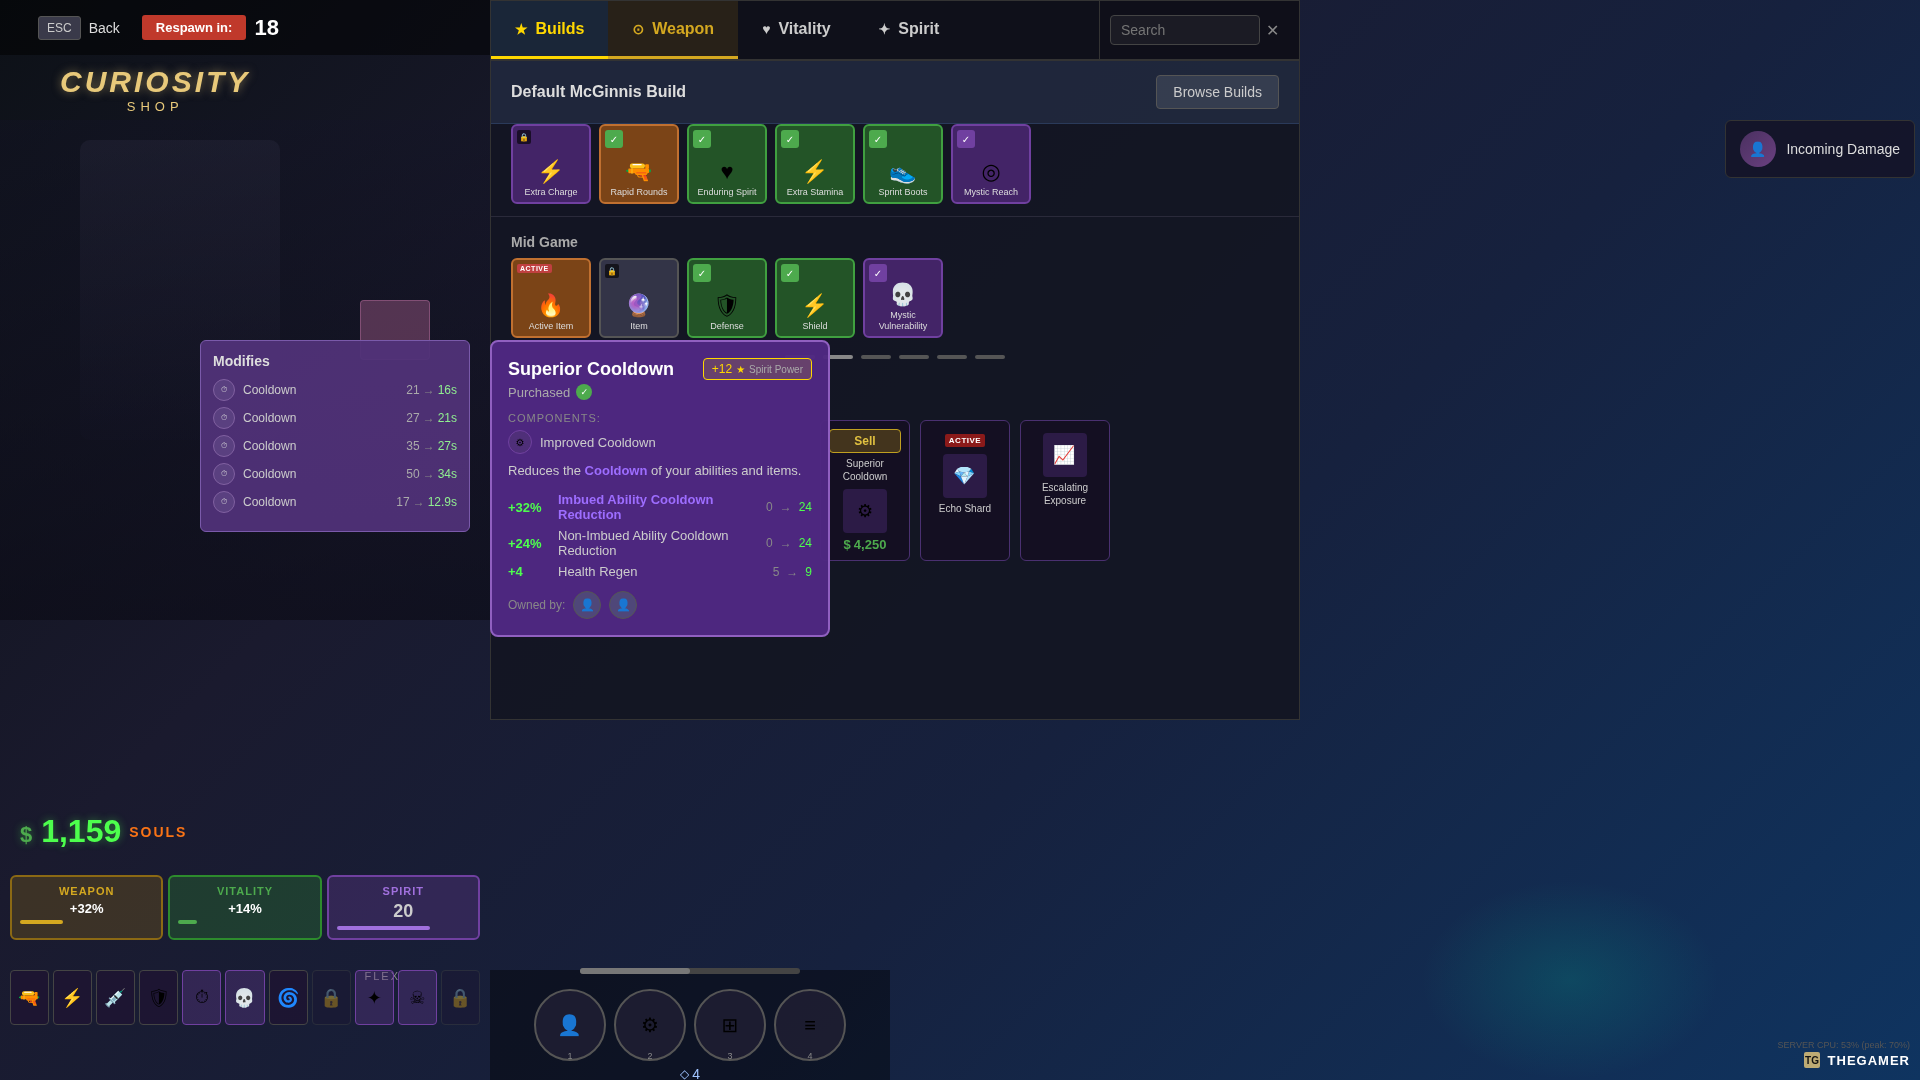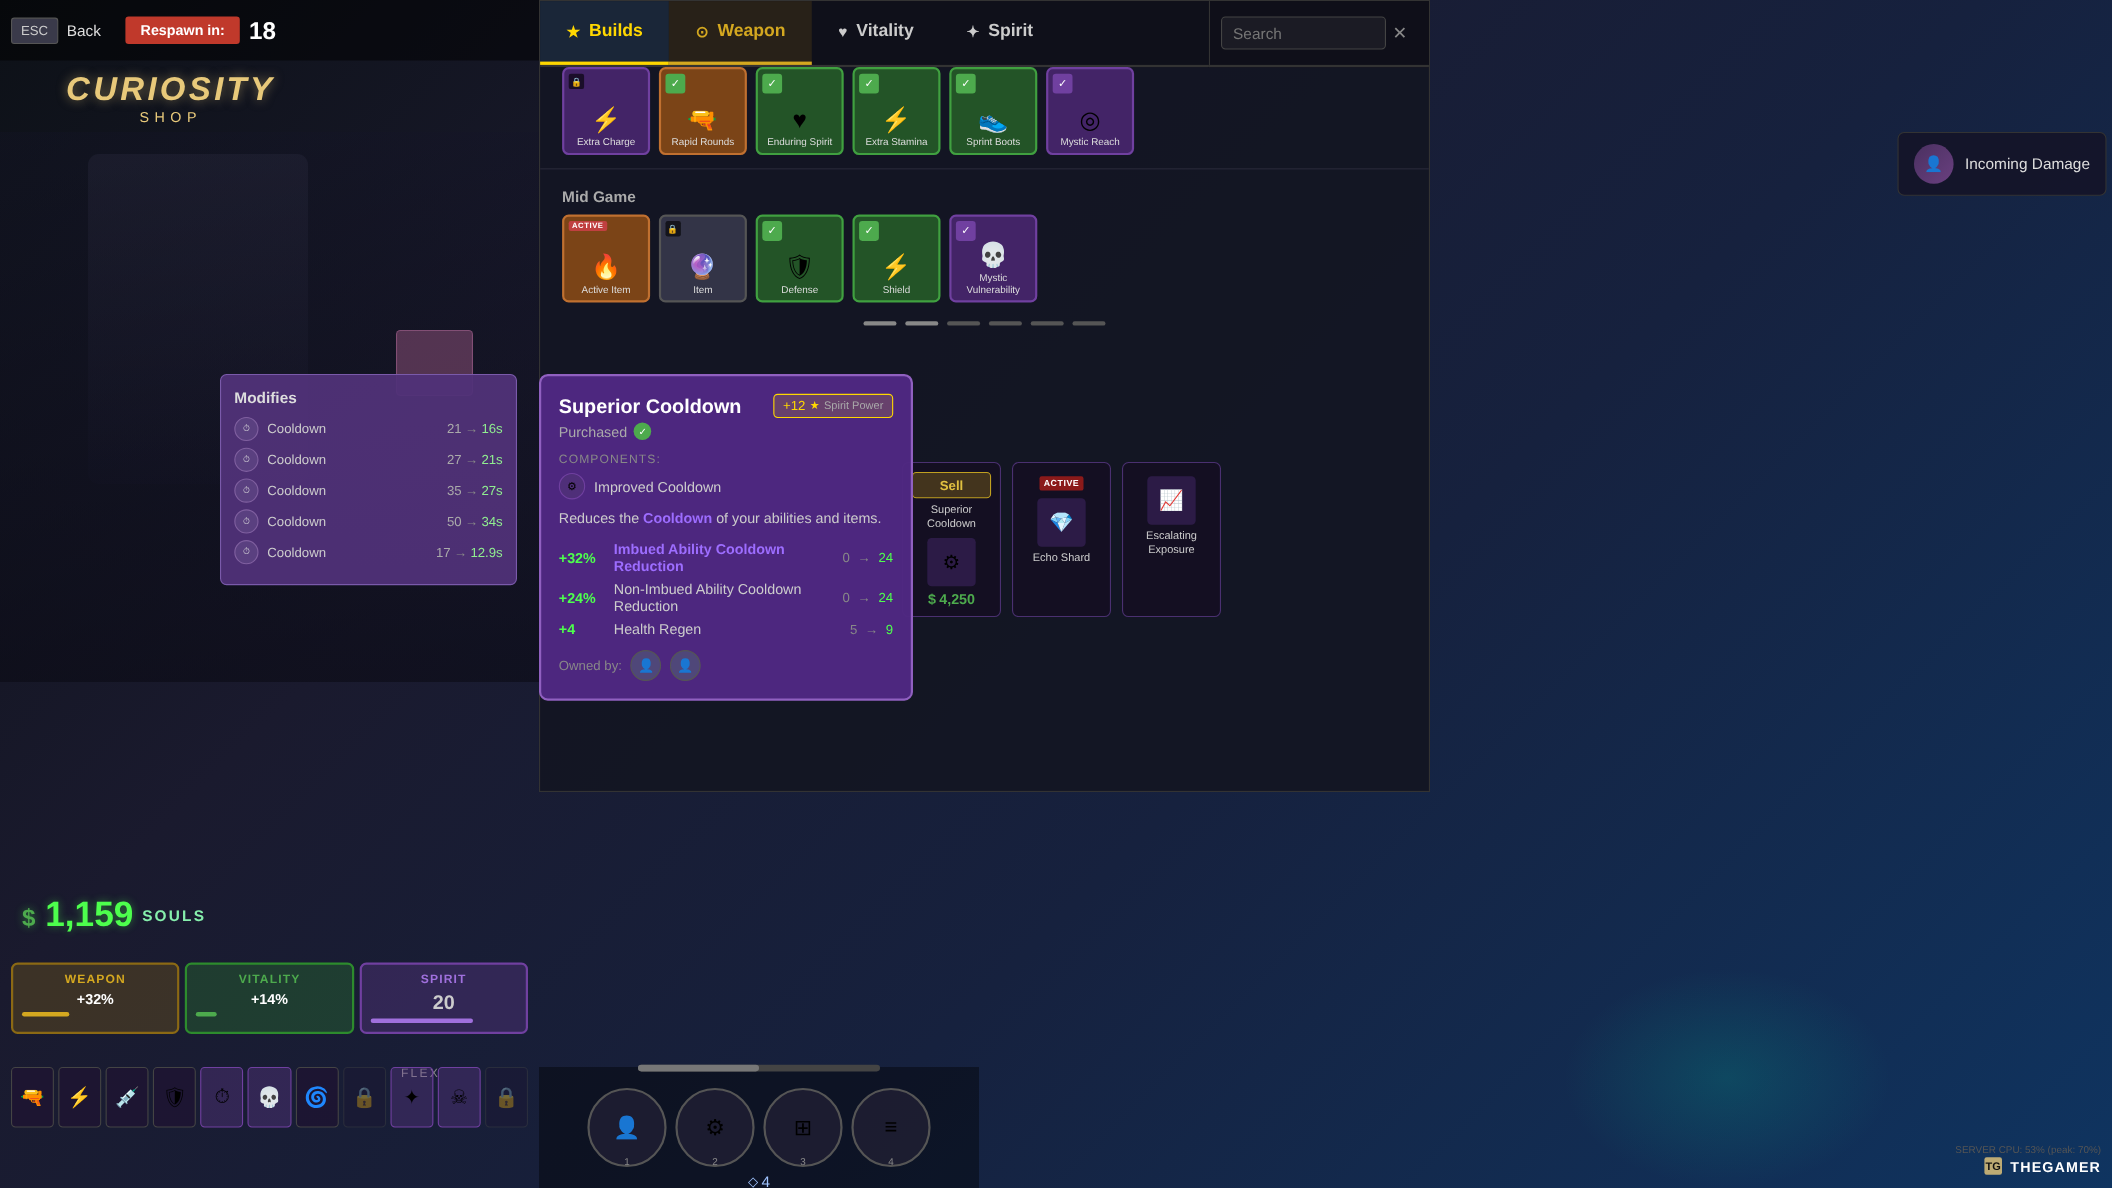--- a/index.html
+++ b/index.html
@@ -42,20 +42,21 @@
     }
 
     .esc-btn {
       background: #3a3a4a;
       border: 1px solid #555;
       color: #ccc;
       padding: 4px 8px;
       border-radius: 3px;
       font-size: 12px;
       cursor: pointer;
+      margin-left: 28px;
     }
 
     .back-btn {
       color: #ddd;
       font-size: 14px;
       cursor: pointer;
     }
 
     .respawn-bar {
       background: #c0392b;
@@ -153,21 +154,21 @@
     }
 
     .souls-amount {
       color: #4dff4d;
       font-size: 32px;
       font-weight: bold;
       text-shadow: 0 0 8px rgba(77,255,77,0.4);
     }
 
     .souls-label {
-      color: #86efac;
+      color: #f97316;
       font-size: 14px;
       font-weight: bold;
       letter-spacing: 2px;
     }
 
     
     .stat-bars {
       position: absolute;
       bottom: 130px; left: 0;
       width: 490px;
@@ -965,20 +966,24 @@
       <span class="tab-icon">✦</span>
       <span>Spirit</span>
     </div>
 
     <div class="search-bar">
       <input type="text" class="search-input" placeholder="Search" style="">
       <span class="search-close">✕</span>
     </div>
   </div>
 
+  <div class="build-title-bar">
+    <span class="build-title">Default McGinnis Build</span>
+    <button class="browse-builds-btn">Browse Builds</button>
+  </div>
 
   <div class="builds-content">
 
     <div class="items-grid">
 
       <div class="item-card purple-bg">
         <div class="item-lock">🔒</div>
         <div class="item-icon">⚡</div>
         <div class="item-name">Extra Charge</div>
       </div>

